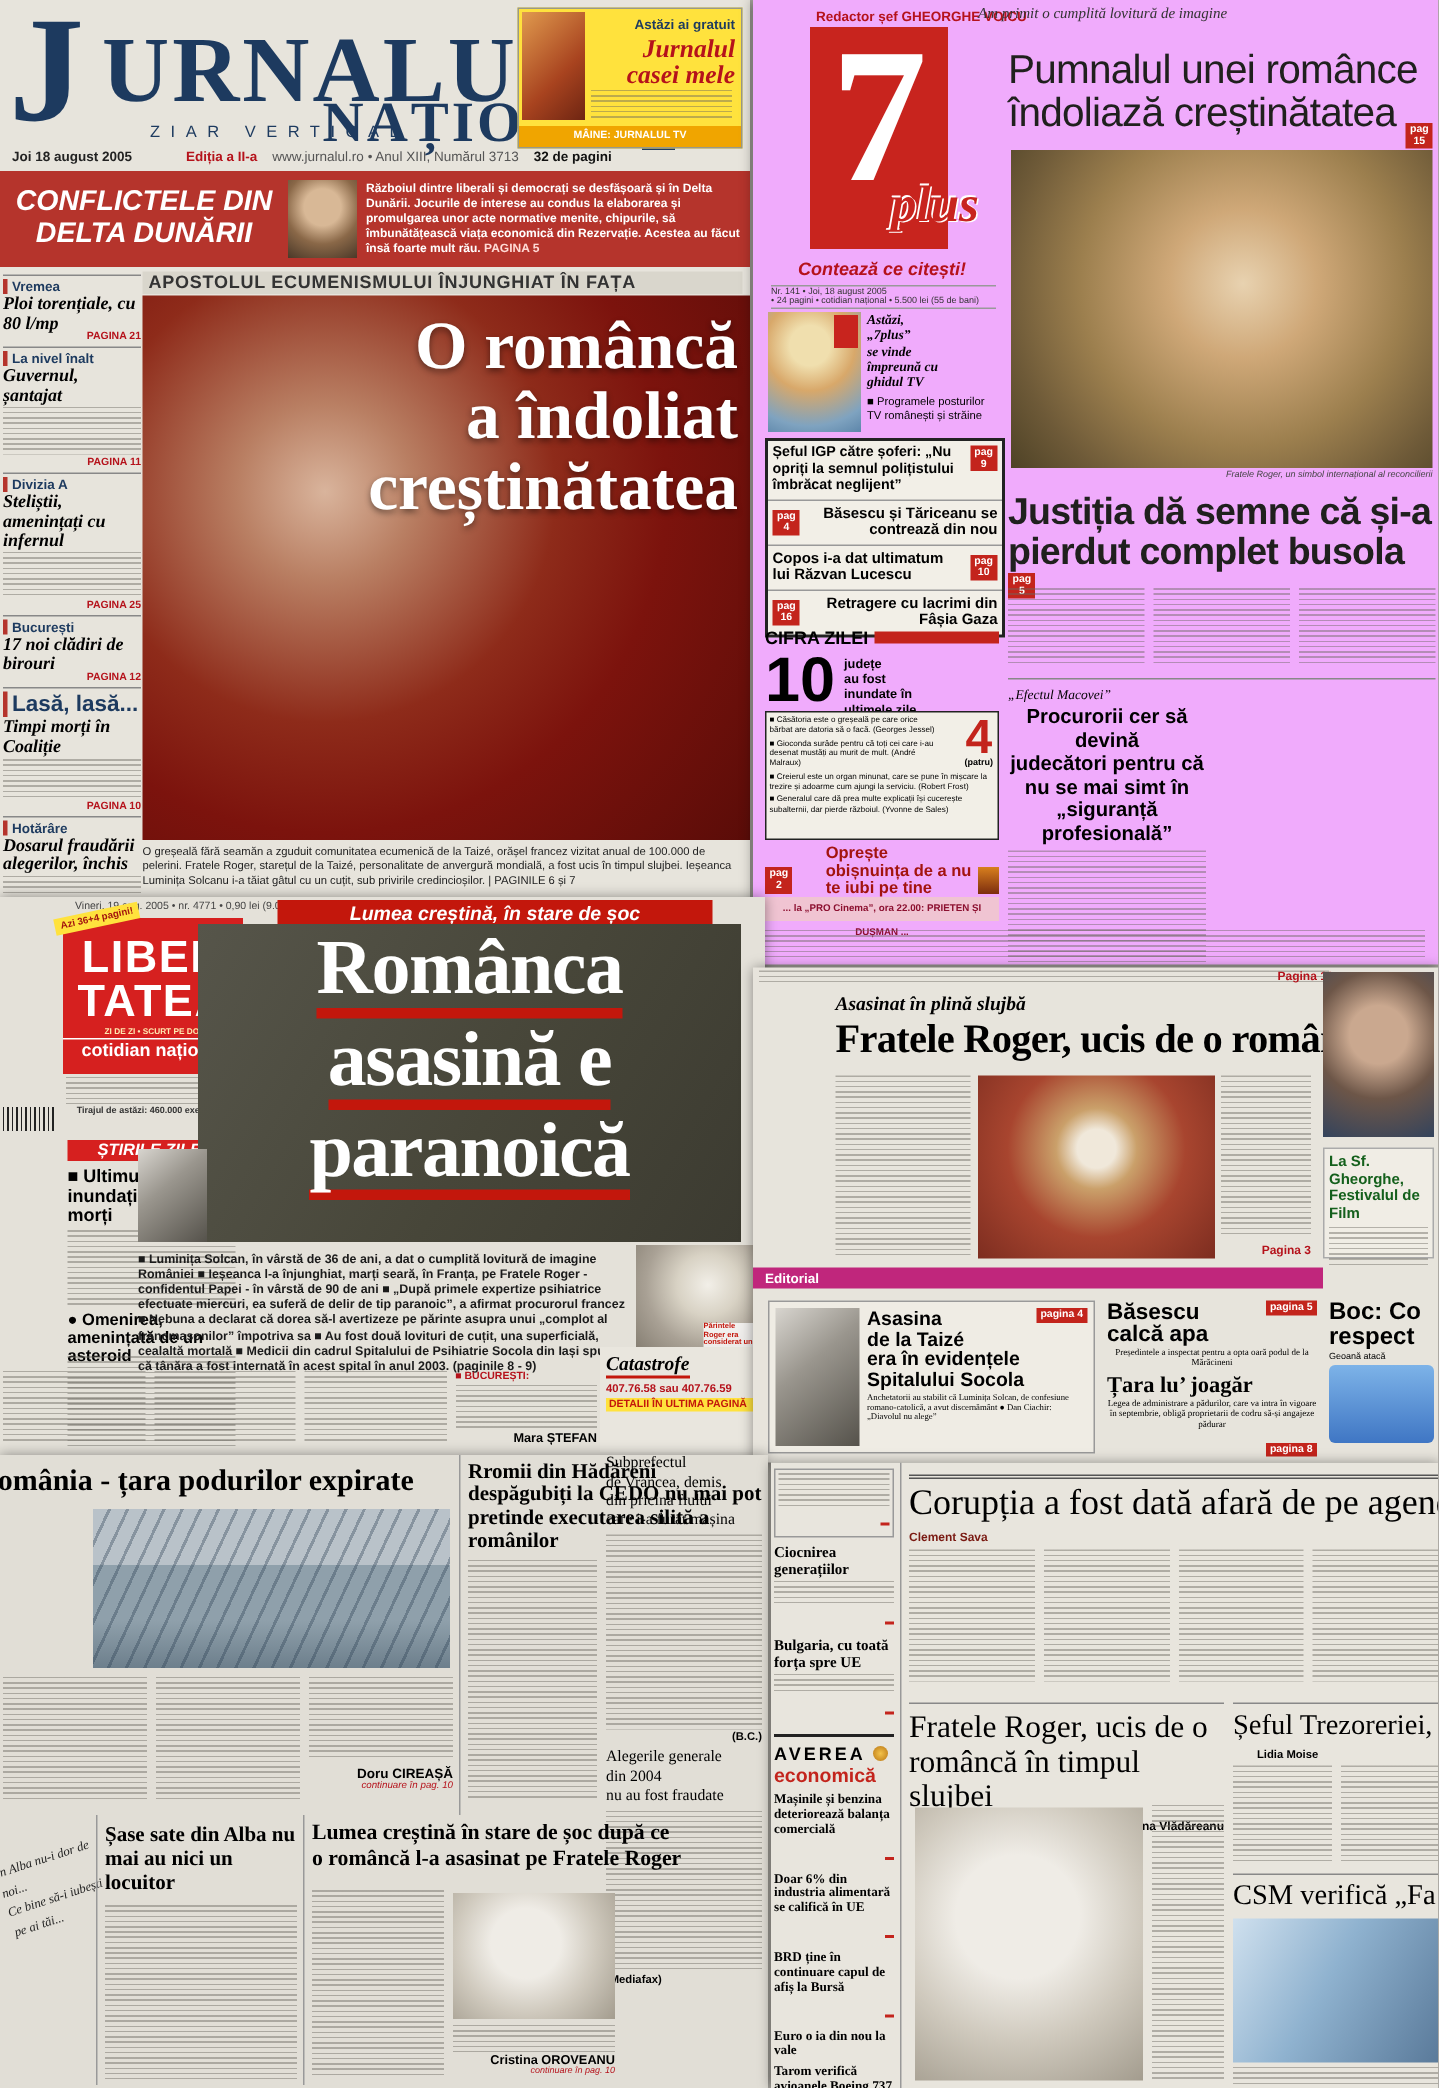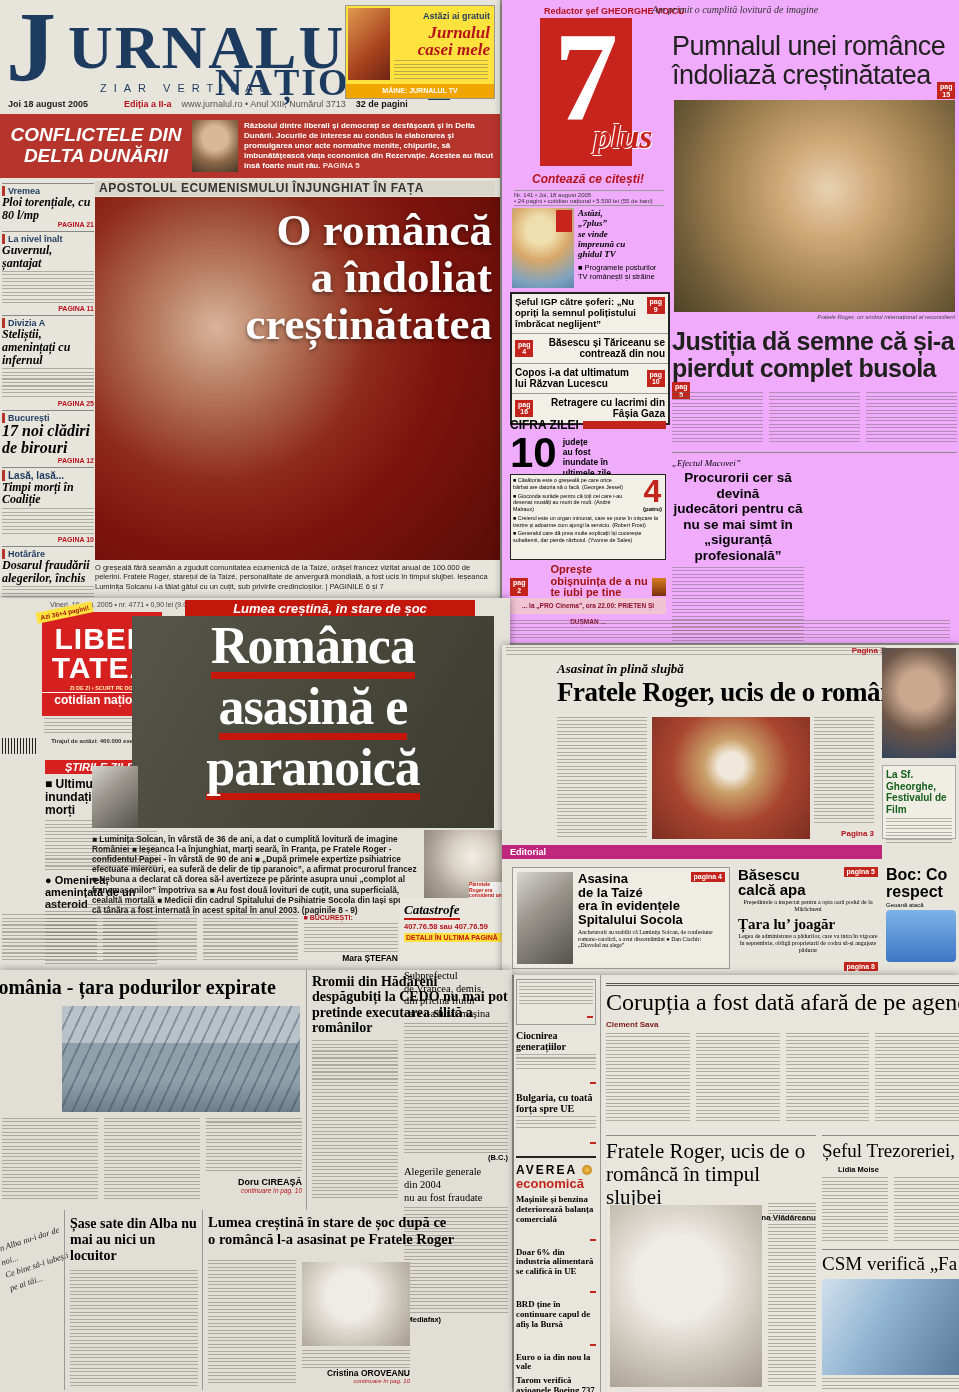--- a/index.html
+++ b/index.html
@@ -95,25 +95,25 @@
         <div class="redtxt" style="font-size:7px;font-weight:bold;text-align:right;">PAGINA 11</div>
       </div>
       <div style="border-top:1px solid #888;padding:2px 0 3px;">
         <div class="navy" style="font-size:9px;font-weight:bold;border-left:3px solid #b5342c;padding-left:3px;">Divizia A</div>
         <div class="serif" style="font-size:12px;font-weight:bold;font-style:italic;line-height:1.05;">Steliștii, amenințați cu infernul</div>
         <div class="greek" style="height:30px;margin:2px 0;"></div>
         <div class="redtxt" style="font-size:7px;font-weight:bold;text-align:right;">PAGINA 25</div>
       </div>
       <div style="border-top:1px solid #888;padding:2px 0 3px;">
         <div class="navy" style="font-size:9px;font-weight:bold;border-left:3px solid #b5342c;padding-left:3px;">București</div>
-        <div class="serif" style="font-size:16px;font-weight:bold;font-style:italic;line-height:1.05;">17 noi clădiri de birouri</div>
+        <div class="serif" style="font-size:12px;font-weight:bold;font-style:italic;line-height:1.05;">17 noi clădiri de birouri</div>
         <div class="redtxt" style="font-size:7px;font-weight:bold;text-align:right;">PAGINA 12</div>
       </div>
       <div style="border-top:1px solid #888;padding:2px 0 3px;">
-        <div class="navy" style="font-size:10px;font-weight:bold;border-left:3px solid #b5342c;padding-left:3px;">Lasă, lasă...</div>
+        <div class="navy" style="font-size:15px;font-weight:bold;border-left:3px solid #b5342c;padding-left:3px;">Lasă, lasă...</div>
         <div class="serif" style="font-size:12px;font-weight:bold;font-style:italic;line-height:1.05;">Timpi morți în Coaliție</div>
         <div class="greek" style="height:26px;margin:2px 0;"></div>
         <div class="redtxt" style="font-size:7px;font-weight:bold;text-align:right;">PAGINA 10</div>
       </div>
       <div style="border-top:1px solid #888;padding:2px 0 3px;">
         <div class="navy" style="font-size:9px;font-weight:bold;border-left:3px solid #b5342c;padding-left:3px;">Hotărâre</div>
         <div class="serif" style="font-size:12px;font-weight:bold;font-style:italic;line-height:1.05;">Dosarul fraudării alegerilor, închis</div>
         <div class="greek" style="height:28px;margin:2px 0;"></div>
 
       </div>

